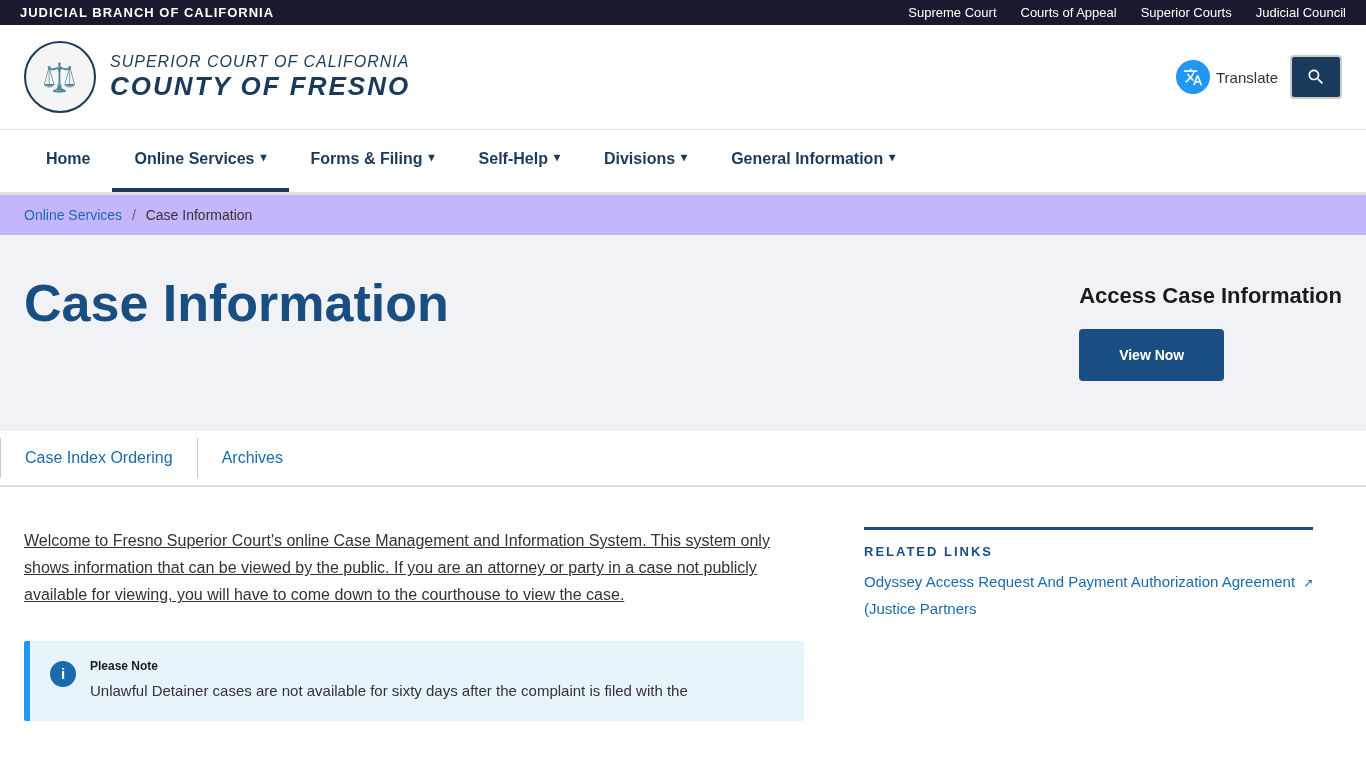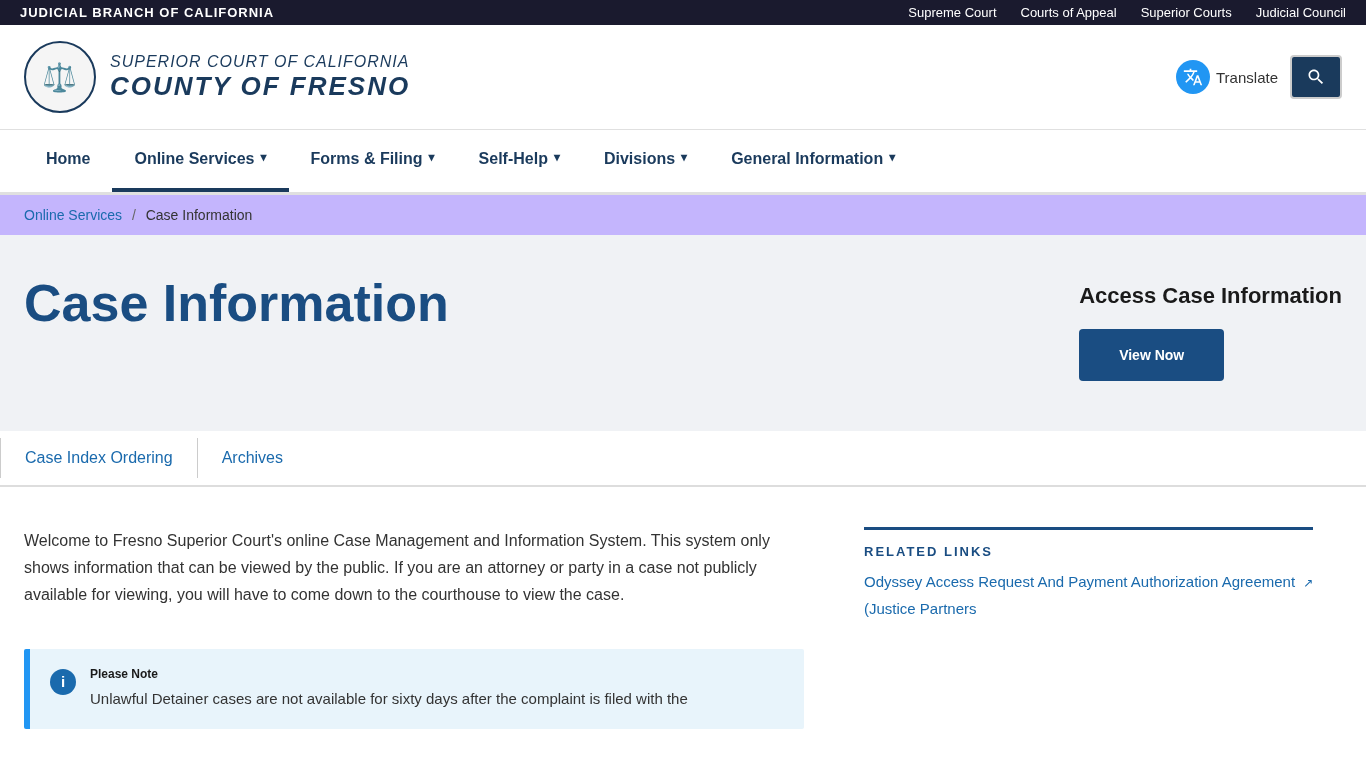--- a/index.html
+++ b/index.html
@@ -233,21 +233,22 @@
       padding: 40px 24px;
       align-items: flex-start;
     }
     .main-content { flex: 1; max-width: 780px; }
     .sidebar { min-width: 340px; margin-left: 60px; }
 
     .intro-text {
       font-size: 16px;
       line-height: 1.7;
       color: #333;
-      margin-bottom: 40px;
+      margin-bottom: 32px;
+      text-decoration: underline;
     }
 
     
     .info-box {
       background: #e8f4fb;
       border-left: 6px solid #2196f3;
       padding: 18px 20px;
       display: flex;
       gap: 14px;
       align-items: flex-start;

